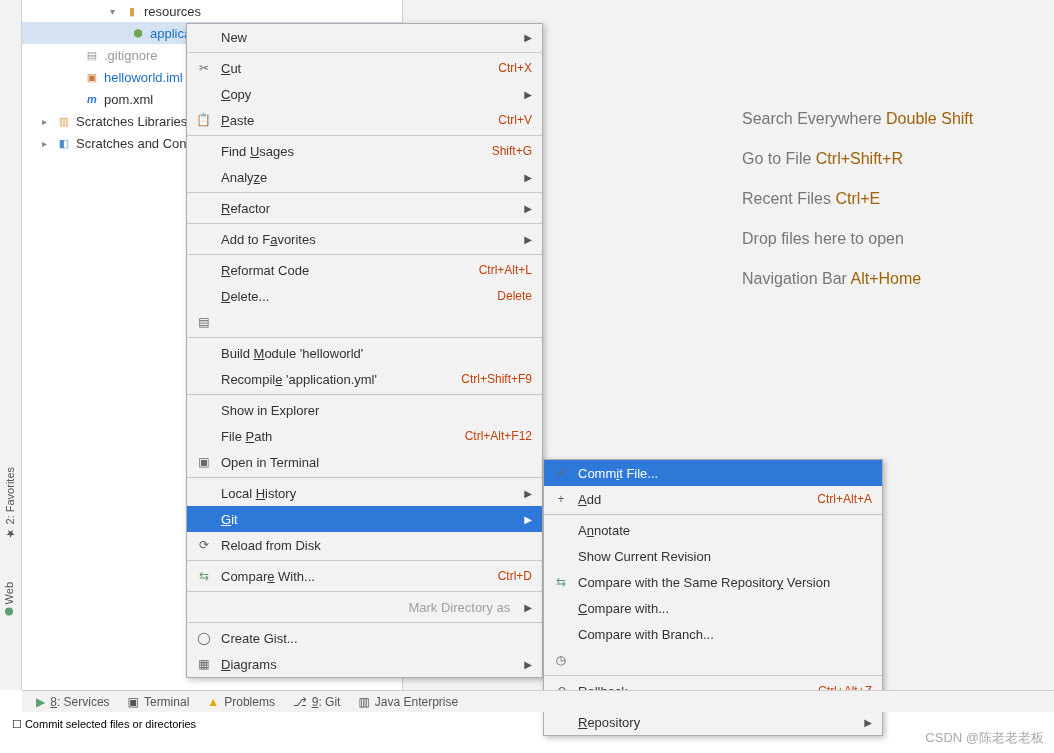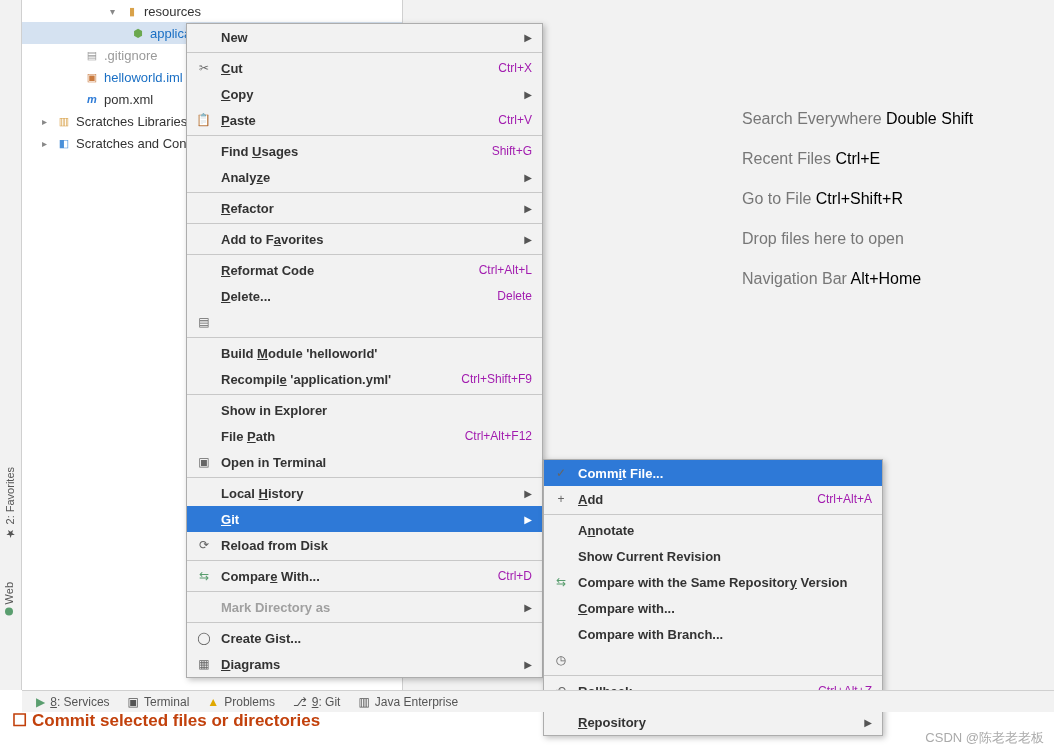--- a/index.html
+++ b/index.html
@@ -14,39 +14,39 @@
 .tree-row { display: flex; align-items: center; height: 22px; padding-left: 6px; gap: 4px; }
 .tree-arrow { width: 10px; color: #888; font-size: 10px; }
 .tree-icon { width: 16px; height: 16px; display: inline-flex; align-items: center; justify-content: center; font-size: 11px; }
 .selected-row { background: #d5e2f1; }
 .sel-text { color: #1a6fc4; }
 .dim-text { color: #9a9a9a; }
 
 .editor-bg { position: absolute; left: 403px; top: 0; right: 0; bottom: 63px; background: #f2f2f2; }
 .welcome { position: absolute; left: 742px; top: 110px; }
 .welcome-line { font-size: 16px; color: #777; margin-bottom: 22px; white-space: nowrap; }
-.welcome-line .kb { color: #000000; margin-top: 25px; }
+.welcome-line .kb { color: #a16207; margin-top: 25px; }
 
 .ctx-menu { position: absolute; background: #f2f2f2; border: 1px solid #adadad; box-shadow: 2px 2px 6px rgba(0,0,0,0.25); }
 .menu1 { left: 186px; top: 23px; width: 357px; }
 .menu2 { left: 543px; top: 459px; width: 340px; }
 .menu-item { display: flex; align-items: center; height: 26px; padding: 0 10px 0 8px; gap: 8px; }
 .menu-item.highlight { background: #2e79d7; color: #fff; }
 .menu-item.highlight .shortcut, .menu-item.highlight .sub-arrow { color: #fff; }
-.menu-item.disabled { color: #a0a0a0; }
+.menu-item.disabled { color: #a0a0a0; text-align: right; }
 .mi-icon { width: 18px; display: inline-flex; justify-content: center; color: #666; font-size: 12px; }
-.mi-label { flex: 1; font-weight: bold; }
+.mi-label { flex: 1; }
 .mi-label u { text-decoration: underline; }
-.shortcut { color: #a21caf; font-size: 12px; }
+.shortcut { color: #c2410c; font-size: 12px; }
 .sub-arrow { color: #555; font-size: 10px; margin-left: 6px; }
 .sep { height: 1px; background: #c8c8c8; margin: 2px 0; }
 
 .bottom-bar { position: absolute; left: 22px; right: 0; bottom: 41px; height: 22px; background: #f2f2f2; border-top: 1px solid #d0d0d0; display: flex; align-items: center; gap: 18px; padding-left: 14px; font-size: 12px; color: #555; }
 .bb-item { display: flex; align-items: center; gap: 5px; }
-.status-line { position: absolute; left: 12px; bottom: 22px; font-size: 17px; color: #c2410c; font-weight: bold; }
+.status-line { position: absolute; left: 12px; bottom: 22px; font-size: 11px; color: #000000; }
 .watermark { position: absolute; right: 10px; bottom: 6px; font-size: 13px; color: #aaa; }
 </style>
 </head>
 <body>
 
 <div class="side-tabs">
   <div class="side-tab rot" style="bottom:150px; left:3px;">★ <span>2: Favorites</span></div>
   <div class="side-tab rot" style="bottom:75px; left:3px;">
       <span class="dot-icon" style="background:#5a9e6f;"></span>
       <span>Web</span>
@@ -83,22 +83,22 @@
   <div class="tree-row" style="padding-left:20px;">
       <span class="tree-arrow">▸</span>
       <span class="tree-icon" style="color:#4a90d9;">◧</span>
       <span>Scratches and Con</span>
     </div>
 </div>
 
 <div class="editor-bg"></div>
 <div class="welcome">
   <div class="welcome-line"><span>Search Everywhere </span><span class="kb">Double Shift</span></div>
+  <div class="welcome-line"><span>Go to File </span><span class="kb">Ctrl+Shift+R</span></div>
   <div class="welcome-line"><span>Recent Files </span><span class="kb">Ctrl+E</span></div>
-  <div class="welcome-line"><span>Go to File </span><span class="kb">Ctrl+Shift+R</span></div>
   <div class="welcome-line">Drop files here to open</div>
   <div class="welcome-line"><span>Navigation Bar </span><span class="kb">Alt+Home</span></div>
 </div>
 
 <div class="ctx-menu menu1">
   <div class="menu-item">
       <span class="mi-icon"></span>
       <span class="mi-label">New</span>
       <span class="sub-arrow">▶</span>
     </div>

